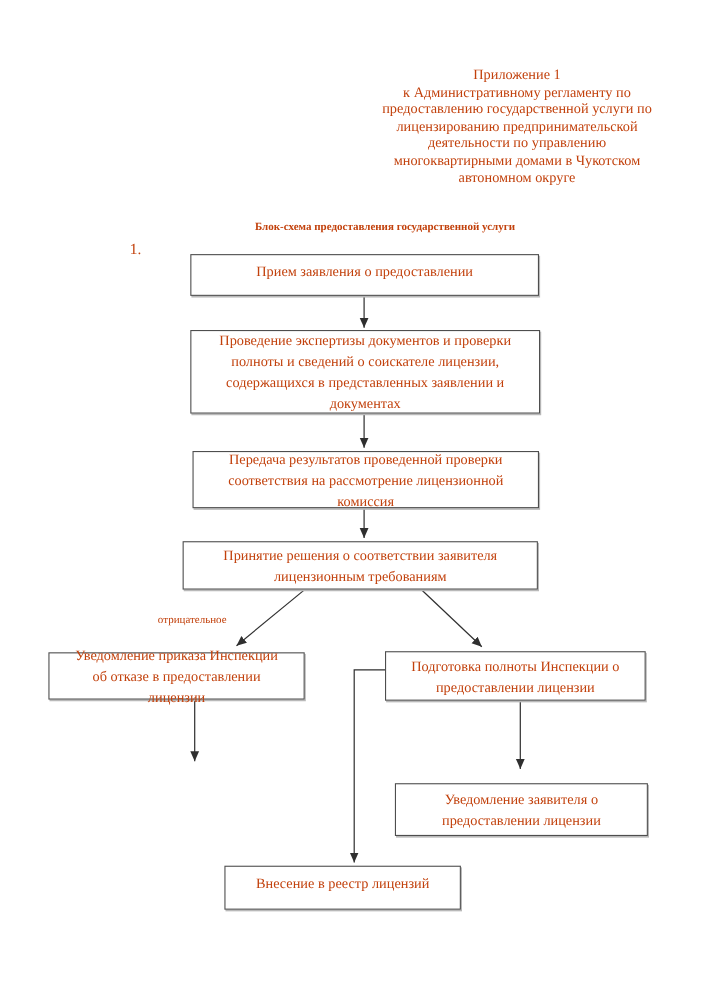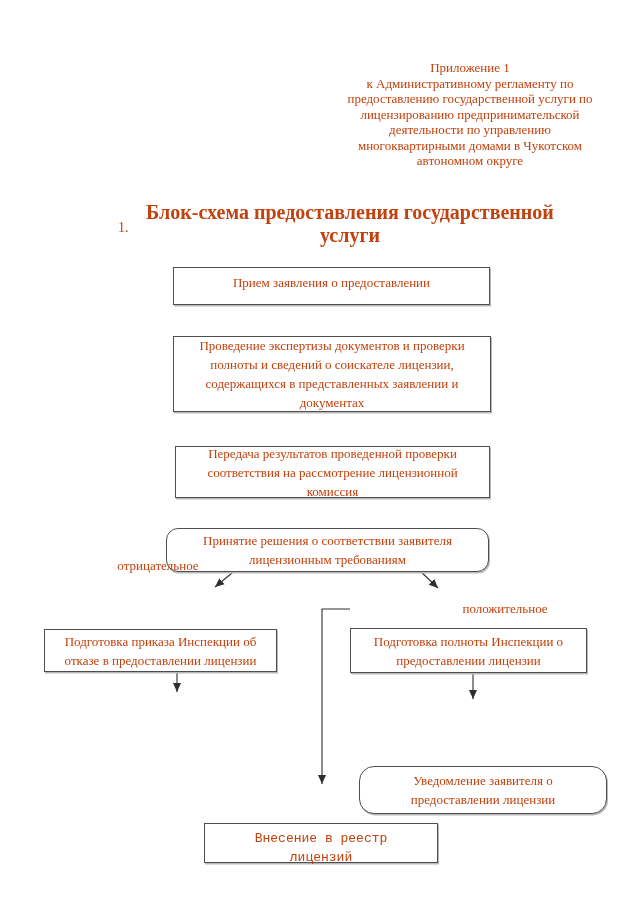--- a/index.html
+++ b/index.html
@@ -8,31 +8,31 @@
     font-family:"Liberation Serif","DejaVu Serif",serif; color:#c2410c;
     overflow:hidden;
   }
   .appendix {
     position:absolute; top:60px; left:315px; width:310px;
     text-align:center; font-size:13px; line-height:15.5px;
     white-space:pre-line;
   }
   .doc-title {
     position:absolute; top:201px; left:140px; width:420px;
-    text-align:center; font-weight:bold; font-size:20px;
+    text-align:center; font-weight:bold; font-size:10px;
   }
   .list-num { position:absolute; top:220px; left:118px; font-size:14px; }
   .fc-box {
     position:absolute; box-sizing:border-box; background:#ffffff;
     border:1.3px solid #4e4e4e; box-shadow:1px 1.5px 0 #b9b9b9;
     display:flex; align-items:center; justify-content:center;
-    text-align:center; font-size:13px; line-height:19px; padding:0 18px;margin-top:36px;
+    text-align:center; font-size:13px; line-height:19px; padding:0 18px;
   }
   .fc-box.top-align { align-items:flex-start; padding-top:5px; }
-  .branch-label { position:absolute; font-size:13px; width:96px; text-align:center; }
+  .branch-label { position:absolute; font-size:10px; width:96px; text-align:right; }
   .connectors { position:absolute; left:0; top:0; width:640px; height:905px; }
   .connectors line, .connectors polyline { stroke:#2f2f2f; stroke-width:1.1; fill:none; }
 </style>
 </head>
 <body>
 
 <div class="page">
 
   <div class="appendix">Приложение 1
 к Административному регламенту по
@@ -65,37 +65,37 @@
   </div>
 
   <div class="fc-box" style="left:173px; top:300px; width:318px; height:76px;">
     <span>Проведение экспертизы документов и проверки полноты и сведений о соискателе лицензии, содержащихся в представленных заявлении и документах</span>
   </div>
 
   <div class="fc-box" style="left:175px; top:410px; width:315px; height:52px;">
     <span>Передача результатов проведенной проверки соответствия на рассмотрение лицензионной комиссия</span>
   </div>
 
-  <div class="fc-box" style="left:166px; top:492px; width:323px; height:44px;border-radius:12px;">
+  <div class="fc-box" style="left:166px; top:492px; width:323px; height:44px;">
     <span>Принятие решения о соответствии заявителя лицензионным требованиям</span>
   </div>
 
   <div class="branch-label" style="left:110px; top:558px;">отрицательное</div>
   <div class="branch-label" style="left:457px; top:561px;margin-top:40px;">положительное</div>
 
   <div class="fc-box" style="left:44px; top:593px; width:233px; height:43px;">
-    <span>Подготовка приказа Инспекции об отказе в предоставлении лицензии</span>
+    <span>Уведомление приказа Инспекции об отказе в предоставлении лицензии</span>
   </div>
 
   <div class="fc-box" style="left:350px; top:592px; width:237px; height:45px;">
     <span>Подготовка полноты Инспекции о предоставлении лицензии</span>
   </div>
 
 
-  <div class="fc-box" style="left:359px; top:730px; width:248px; height:48px;border-radius:15px;">
+  <div class="fc-box" style="left:359px; top:712px; width:230px; height:48px;">
     <span>Уведомление заявителя о предоставлении лицензии</span>
   </div>
 
-  <div class="fc-box top-align" style="left:204px; top:787px; width:234px; height:40px;font-family:Liberation Mono, monospace;">
+  <div class="fc-box top-align" style="left:204px; top:787px; width:215px; height:40px;">
     <span>Внесение в реестр лицензий</span>
   </div>
 
 </div>
 
 </body></html>

